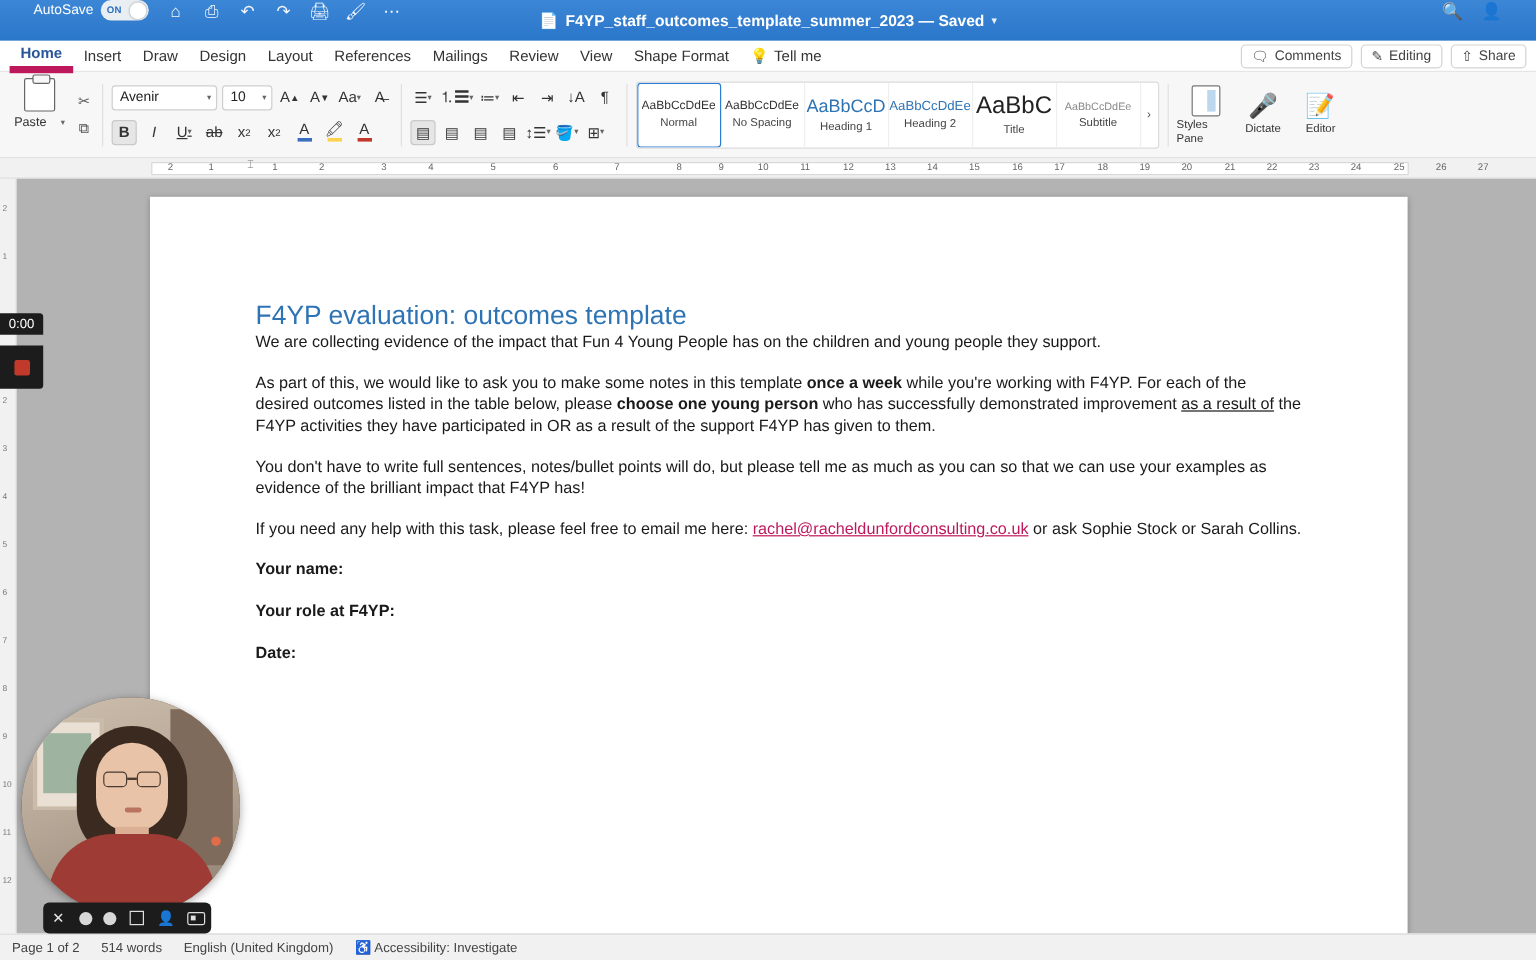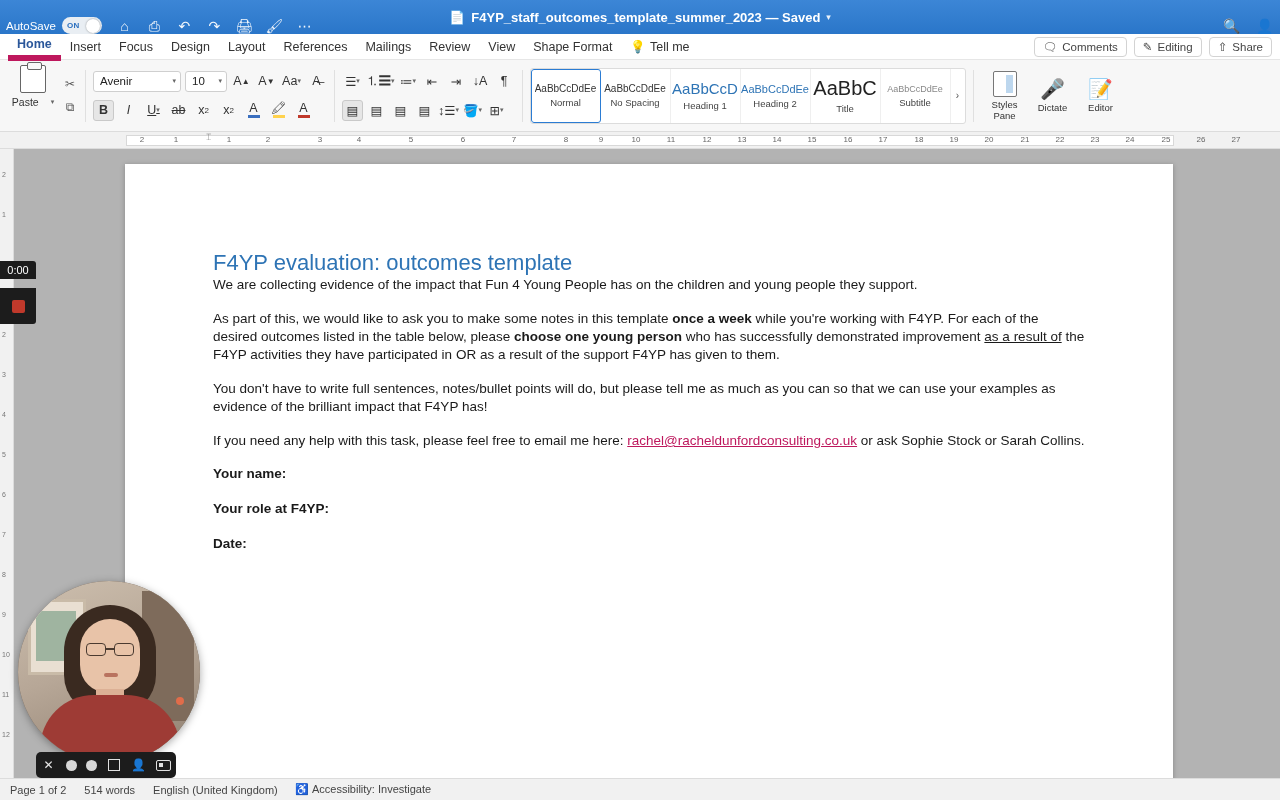--- a/index.html
+++ b/index.html
@@ -11,22 +11,22 @@
     background: #ffffff;
   }
   body { position: relative; }
 
   
   .titlebar {
     height: 34px;
     background: #2b7cd3;
     background: linear-gradient(#3c86d6, #2a76c9);
     display: flex;
-    align-items: flex-end;
-    padding: 0 6px;
+    align-items: flex-start;
+    padding: 0 28px;
     color: #fff;
     position: relative;
   }
   .autosave-group { display: flex; align-items: center; gap: 6px; }
   .autosave-label { font-size: 11.5px; color: #fff; }
   .toggle {
     width: 40px; height: 17px; border-radius: 9px;
     background: #e9eef3; position: relative;
     display: flex; align-items: center;
   }
@@ -121,21 +121,21 @@
   .style-preview { font-size: 10px; color: #333; white-space: nowrap; overflow: hidden; }
   .style-preview.h1 { font-size: 15px; color: #2e74b5; }
   .style-preview.h2 { font-size: 11px; color: #2e74b5; }
   .style-preview.title { font-size: 20px; color: #222; }
   .style-preview.subtitle { font-size: 9px; color: #888; }
   .style-name { font-size: 9.5px; color: #444; }
   .gallery-more { width: 14px; display: flex; align-items: center; justify-content: center; font-size: 10px; color: #555; }
 
   .rbig { display: flex; flex-direction: column; align-items: center; width: 48px; gap: 2px; }
   .rbig .glyph { font-size: 20px; line-height: 22px; }
-  .rbig .lbl { font-size: 9.5px; text-align: center; line-height: 11px; }
+  .rbig .lbl { font-size: 9.5px; text-align: left; line-height: 11px; }
   .pane-icon { width: 24px; height: 26px; border: 1.4px solid #777; border-radius: 2px; position: relative; background:#fff;}
   .pane-icon:after { content:""; position:absolute; right:3px; top:3px; bottom:3px; width:7px; background:#bdd7ee;}
 
   
   .ruler {
     height: 17px; background: #f1f1f1; border-bottom: 1px solid #dcdcdc;
     position: relative; font-size: 8px; color: #666; overflow: hidden;
   }
   .ruler .track {
     position: absolute; left: 126px; right: 106px; top: 3px; height: 11px;
@@ -269,21 +269,21 @@
 
   <div class="tb-right">
     <span class="tb-icon">🔍</span>
     <span class="tb-icon">👤</span>
   </div>
 </div>
 
 <div class="ribbon-tabs">
   <div class="rtab active">Home</div>
   <div class="rtab">Insert</div>
-  <div class="rtab">Focus</div>
+  <div class="rtab">Draw</div>
   <div class="rtab">Design</div>
   <div class="rtab">Layout</div>
   <div class="rtab">References</div>
   <div class="rtab">Mailings</div>
   <div class="rtab">Review</div>
   <div class="rtab">View</div>
   <div class="rtab">Shape Format</div>
   <div class="rtab"><span class="bulb">💡</span><span>Tell me</span></div>
 
   <div class="tabs-right">

